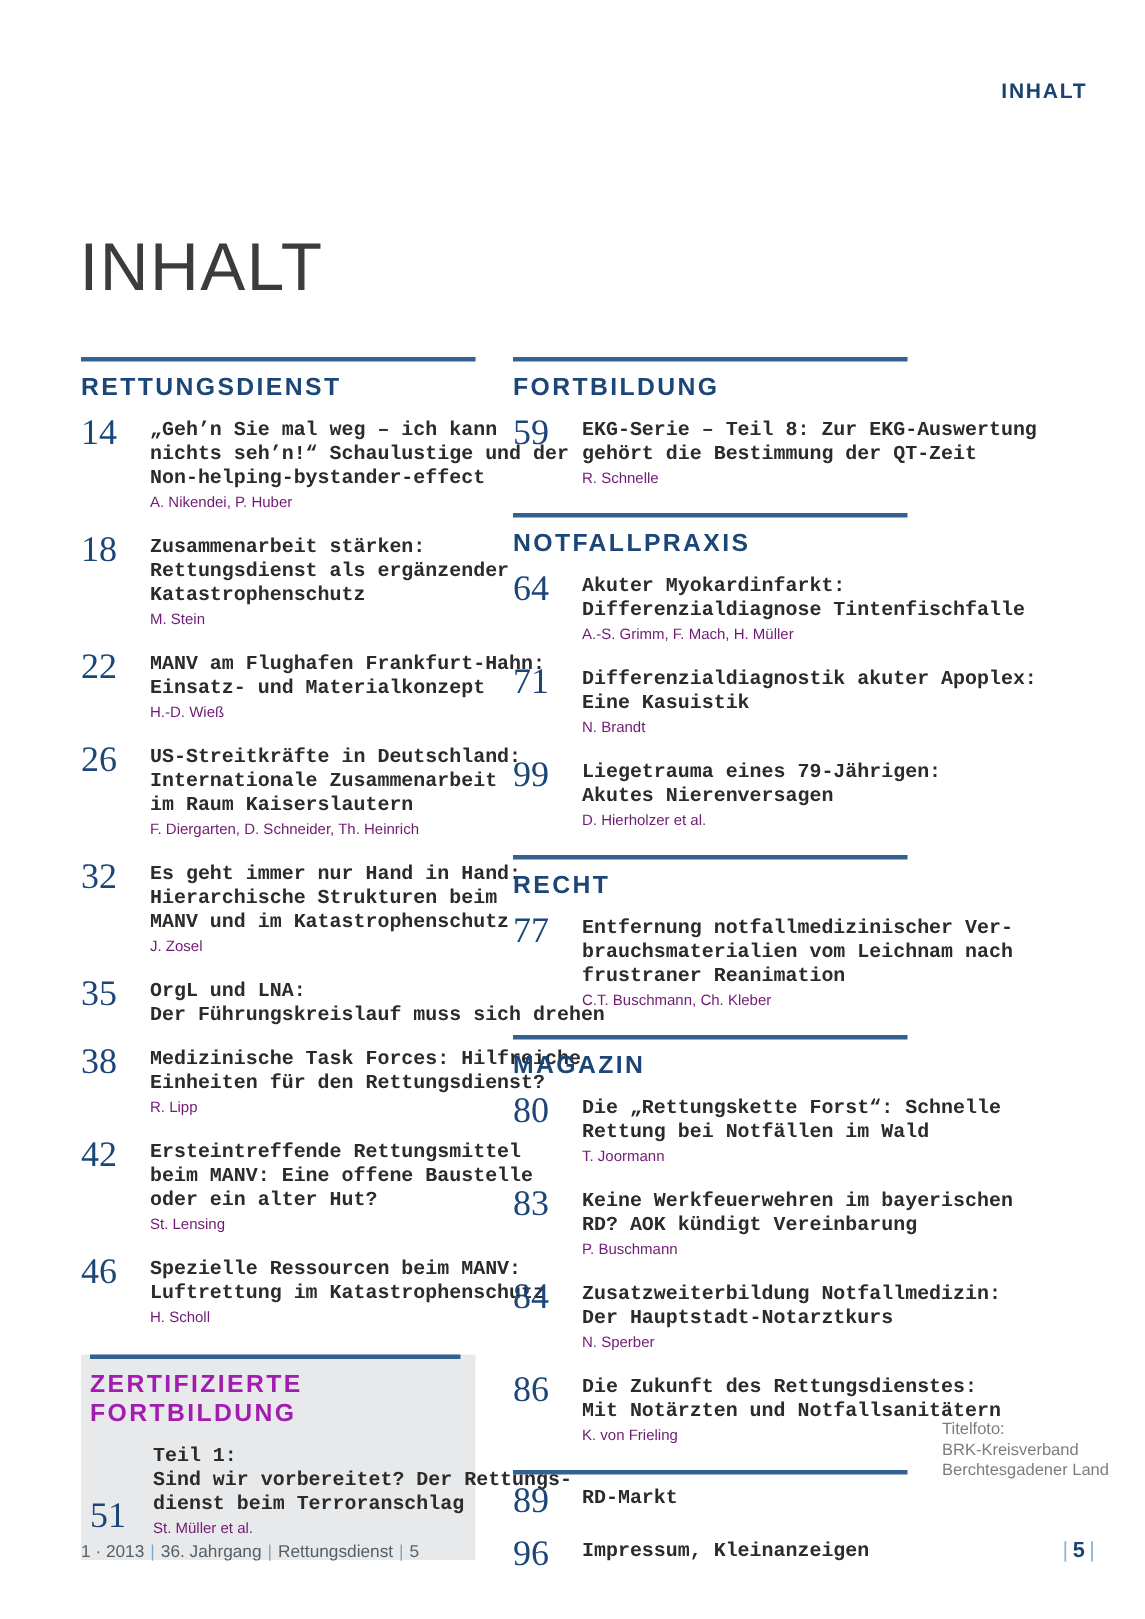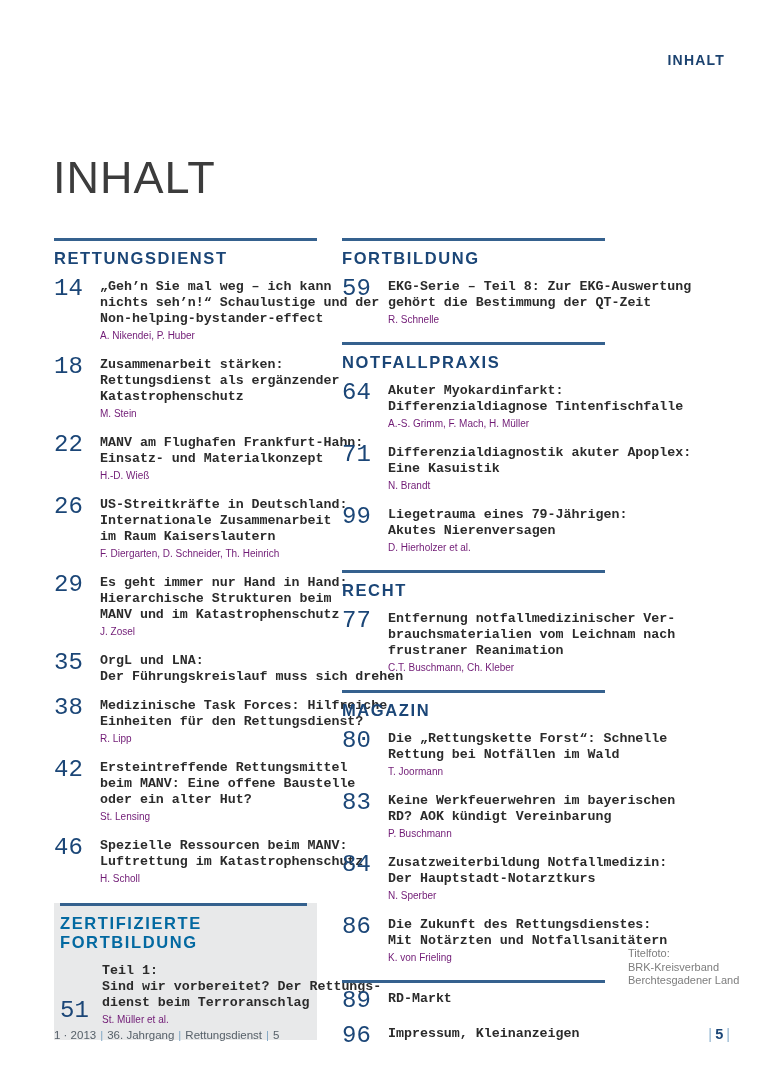--- a/index.html
+++ b/index.html
@@ -47,21 +47,21 @@
     font-size: 16.5px;
     font-weight: bold;
     letter-spacing: 1.6px;
     color: #1b4677;
     margin-bottom: 11px;
   }
 
   .entry { display: flex; margin-bottom: 13px; }
   .entry .num {
     flex: 0 0 46px;
-    font-family: Liberation Mono, monospace;
+    font-family: Liberation Serif, serif;
     font-size: 24px;
     line-height: 24px;
     margin-top: -2px;
     color: #1b4677;
   }
   .entry .body { flex: 1; }
   .entry .title {
     font-size: 13.3px;
     line-height: 16px;
     font-weight: bold;
@@ -155,21 +155,21 @@
           <div class="entry">
             <div class="num">26</div>
             <div class="body">
               <div class="title">US-Streitkräfte in Deutschland:
 Internationale Zusammenarbeit
 im Raum Kaiserslautern</div>
               <div class="authors">F. Diergarten, D. Schneider, Th. Heinrich</div>
             </div>
           </div>
           <div class="entry">
-            <div class="num">29</div>
+            <div class="num">32</div>
             <div class="body">
               <div class="title">Es geht immer nur Hand in Hand:
 Hierarchische Strukturen beim
 MANV und im Katastrophenschutz</div>
               <div class="authors">J. Zosel</div>
             </div>
           </div>
           <div class="entry">
             <div class="num">35</div>
             <div class="body">
@@ -198,21 +198,21 @@
             <div class="num">46</div>
             <div class="body">
               <div class="title">Spezielle Ressourcen beim MANV:
 Luftrettung im Katastrophenschutz</div>
               <div class="authors">H. Scholl</div>
             </div>
           </div>
         </section>
         <section class="toc-section boxed">
           <div class="section-rule"></div>
-          <div class="section-label" style="color: #0369a1;">ZERTIFIZIERTE FORTBILDUNG</div>
+          <div class="section-label" style="color: #a21caf;">ZERTIFIZIERTE FORTBILDUNG</div>
           <div class="entry">
             <div class="num">51</div>
             <div class="body">
               <div class="title">Teil 1:
 Sind wir vorbereitet? Der Rettungs-
 dienst beim Terroranschlag</div>
               <div class="authors">St. Müller et al.</div>
             </div>
           </div>
         </section>

